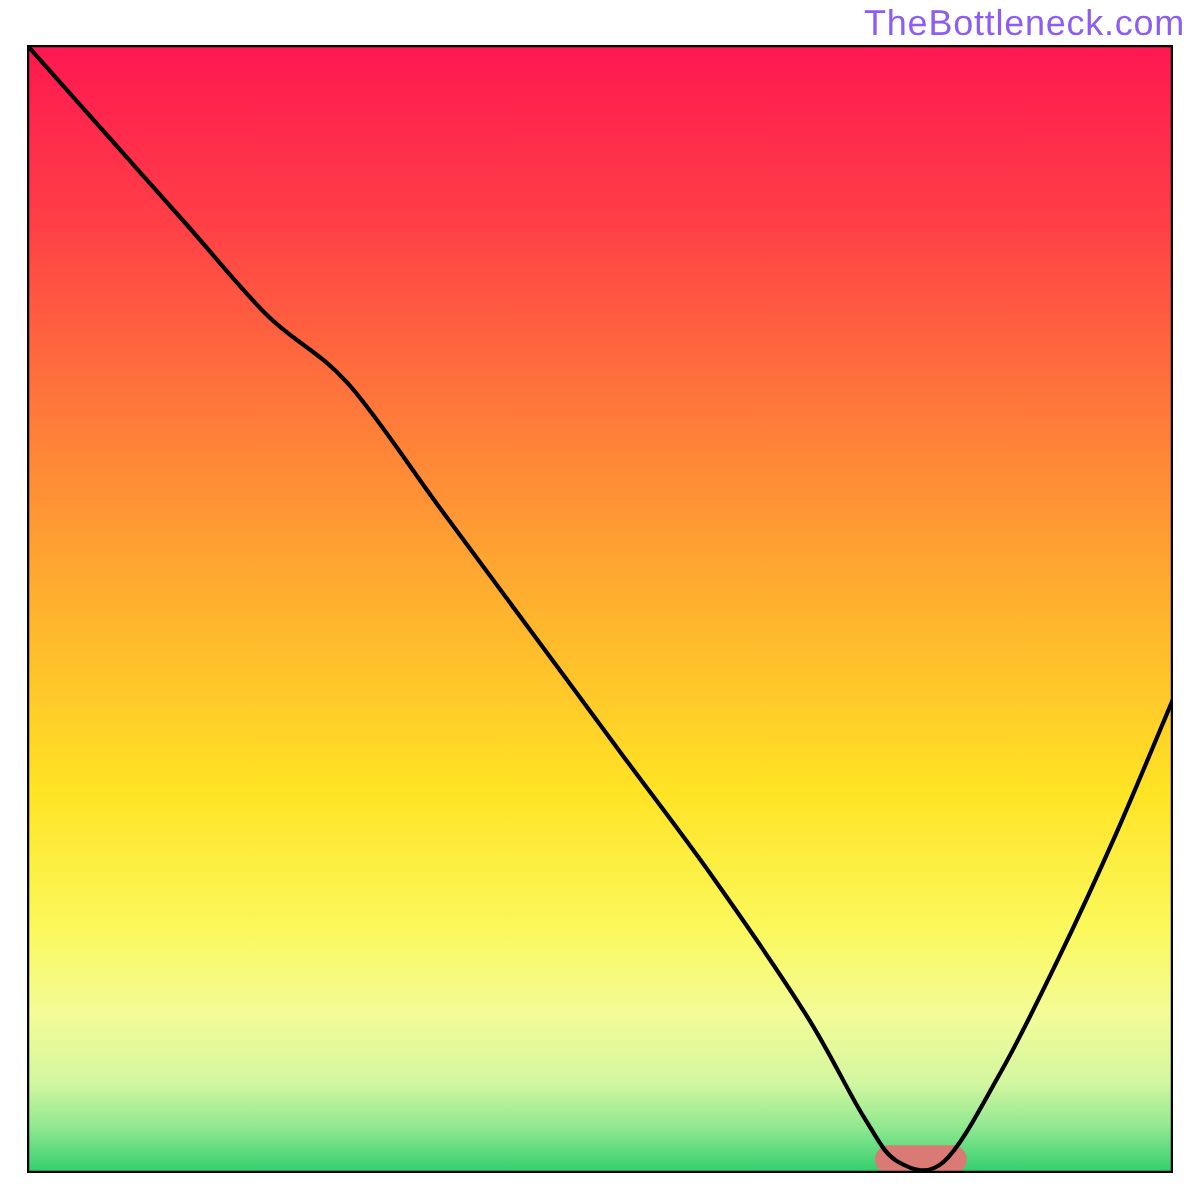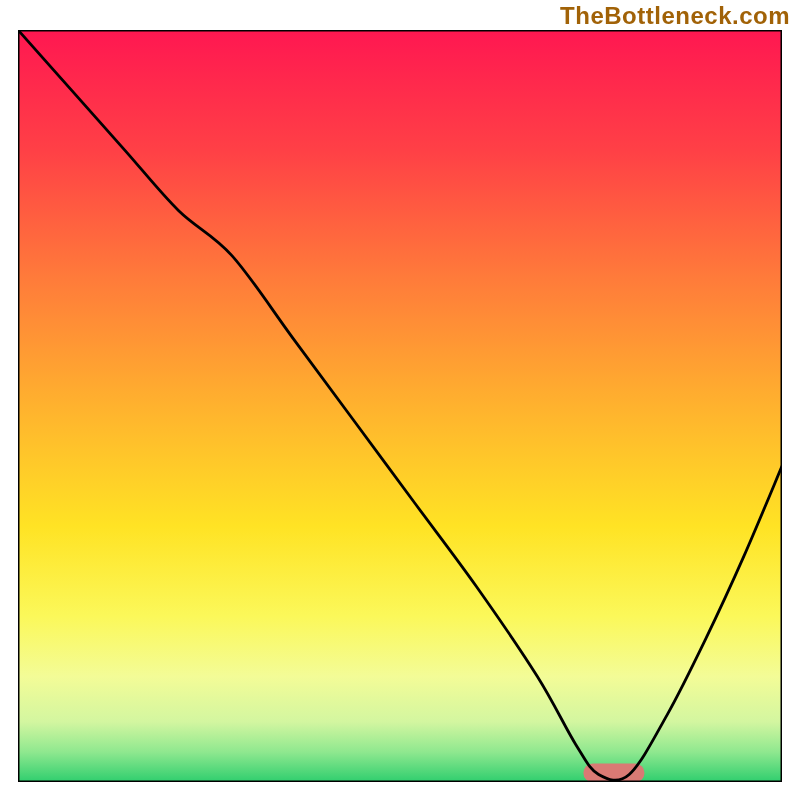--- a/index.html
+++ b/index.html
@@ -14,22 +14,22 @@
   .chart-wrapper {
     position: relative;
     width: 800px;
     height: 800px;
   }
   .watermark {
     position: absolute;
     top: 2px;
     right: 10px;
     font-size: 24px;
-    font-weight: 700;
-    color: #a16207;
+    font-weight: 400;
+    color: #8b5cf6;
     letter-spacing: 0.5px;
     z-index: 5;
     text-align: right;
   }
   .plot-frame {
     position: absolute;
     left: 18px;
     top: 30px;
     width: 764px;
     height: 752px;

